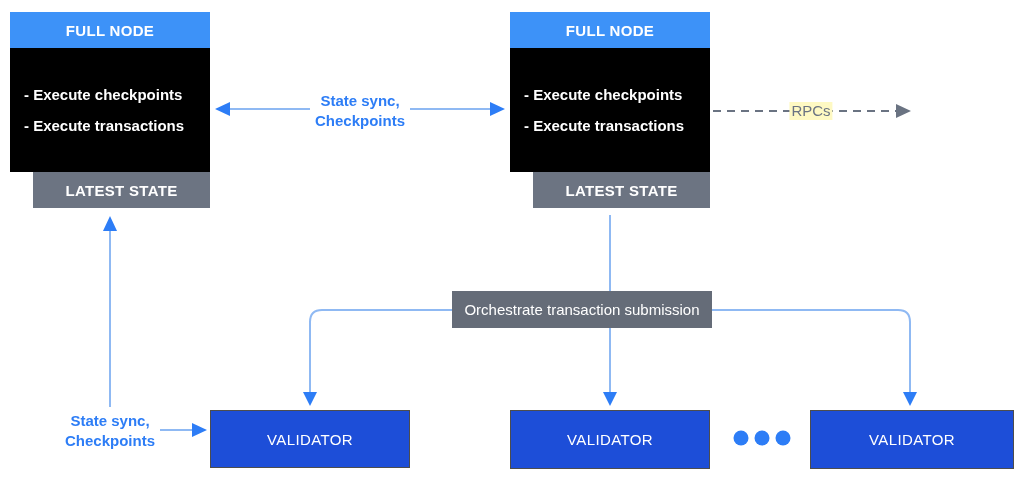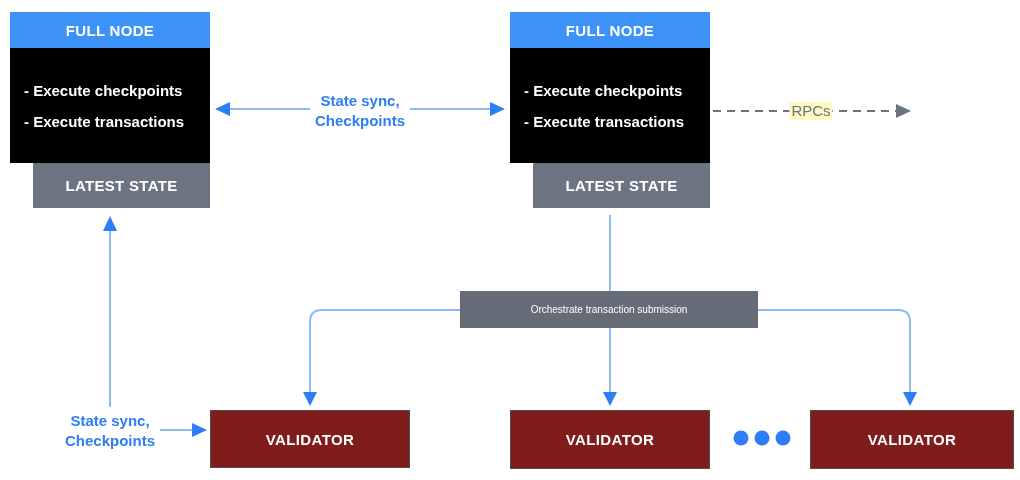--- a/index.html
+++ b/index.html
@@ -16,37 +16,37 @@
     height:36px; background:#3D92F8; color:#ffffff;
     display:flex; align-items:center; justify-content:center;
     font-size:15px; font-weight:bold; letter-spacing:.3px;
   }
   .node-body {
     flex:1; background:#000000; color:#ffffff;
     display:flex; flex-direction:column; justify-content:center;
     gap:14px; padding-left:14px; font-size:15px; font-weight:bold;
   }
   .node-footer {
-    height:45px; background:#6C7482; color:#ffffff;
+    height:36px; background:#6C7482; color:#ffffff;
     display:flex; align-items:center; justify-content:center;
     font-size:15px; font-weight:bold; letter-spacing:.3px;margin-left:23px;
   }
 
   .validator {
-    position:absolute; background:#7f1d1d; border:1px solid #4d4d4d;
+    position:absolute; background:#1d4ed8; border:1px solid #4d4d4d;
     color:#ffffff; display:flex; align-items:center; justify-content:center;
-    font-size:15px; font-weight:bold; letter-spacing:.4px; z-index:2;
+    font-size:15px; font-weight:normal; letter-spacing:.4px; z-index:2;
     box-sizing:border-box;
   }
 
   .orchestrate {
-    position:absolute; left:452px; top:291px; width:298px; height:37px;
+    position:absolute; left:452px; top:291px; width:260px; height:37px;
     background:#656C78; color:#ffffff;
     display:flex; align-items:center; justify-content:center;
-    font-size:10px; font-weight:500; z-index:2;margin-left:8px;
+    font-size:15px; font-weight:500; z-index:2;
   }
 
   .label-blue {
     position:absolute; color:#2D7DF6; background:#ffffff;
     font-size:15px; line-height:20px; text-align:center;
     transform:translateX(-50%); padding:0 5px; z-index:2; white-space:nowrap;font-weight:bold;
   }
   .label-gray {
     position:absolute; color:#6A7382; background:#fef9c3;
     font-size:15px; line-height:18px; transform:translateX(-50%);

